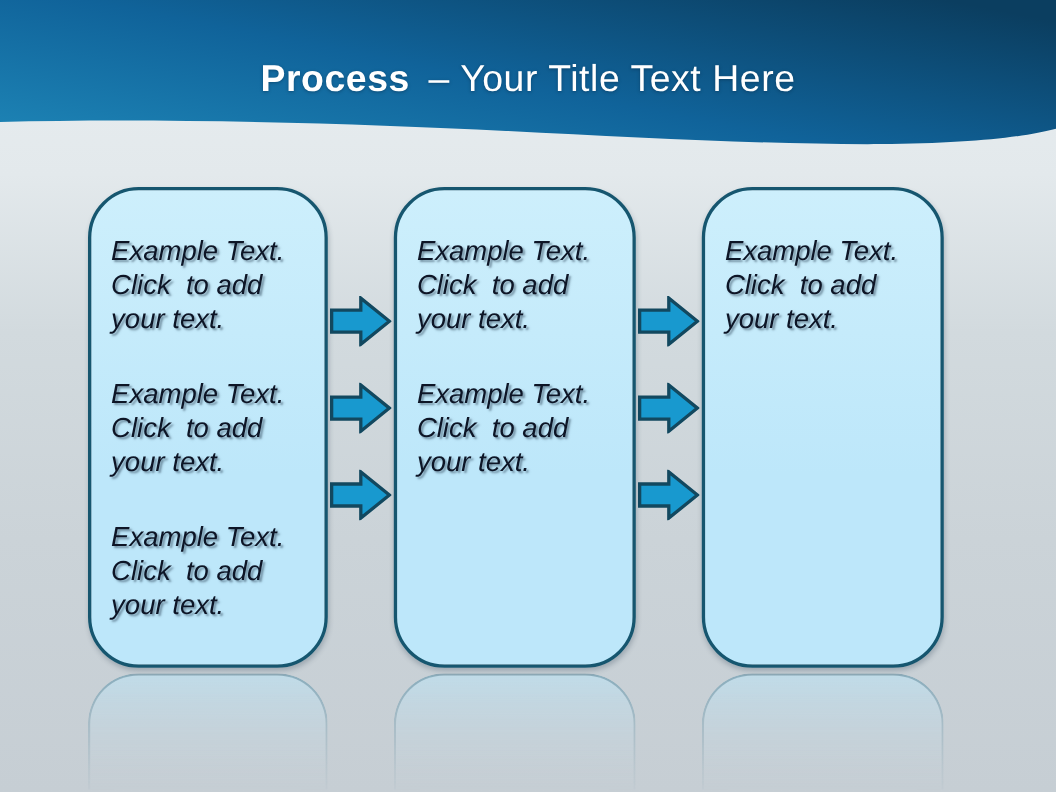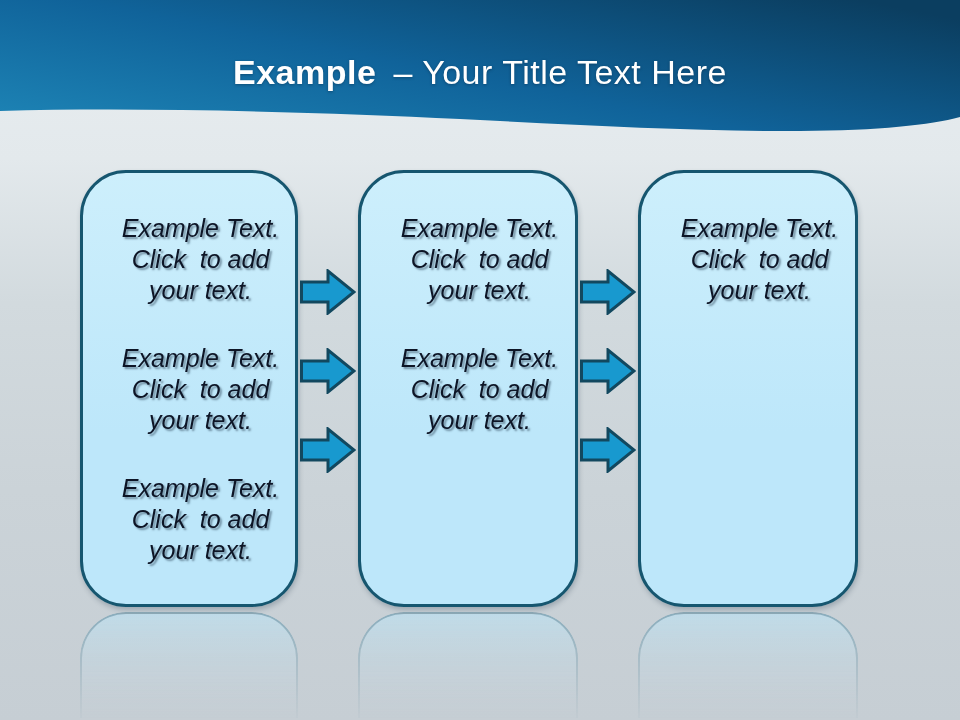--- a/index.html
+++ b/index.html
@@ -18,24 +18,23 @@
   .pbox {
     position:absolute; top:170px; height:437px; box-sizing:border-box;
     border:3px solid var(--box-border); border-radius:46px;
     background:linear-gradient(180deg, var(--box-fill-top) 0%, var(--box-fill) 60%);
     box-shadow:1px 3px 5px rgba(30,50,70,0.25);
   }
   .box-1 { left:80px;  width:218px; }
   .box-2 { left:358px; width:220px; }
   .box-3 { left:638px; width:220px; }
   .box-text {
-    padding:40px 6px 0; text-align:center; font-style:italic;
+    padding:40px 18px 0; text-align:left; font-style:italic;
     font-size:25px; line-height:31px; color:var(--text-color);
     text-shadow:2px 2px 2px rgba(55,80,100,0.6);
-    margin-left:23px;
   }
   .para { margin:0 0 37px 0; }
   .line { display:block; white-space:pre; }
   .flow-arrow { position:absolute; width:56px; height:46px; }
   .flow-arrow polygon { fill:var(--arrow-fill); stroke:var(--arrow-border); stroke-width:3; stroke-linejoin:miter; }
   .col-a { left:300px; } .col-b { left:580px; }
   .row-1 { top:269px; } .row-2 { top:348px; } .row-3 { top:427px; }
   .reflection {
     position:absolute; top:612px; height:106px; box-sizing:border-box;
     border:2px solid rgba(22,86,111,0.55); border-bottom:none;
@@ -58,21 +57,21 @@
       <linearGradient id="hdrGrad" x1="0" y1="0.85" x2="1" y2="0.15">
         <stop offset="0" style="stop-color:var(--header-grad-a)"></stop>
         <stop offset="0.45" style="stop-color:var(--header-grad-mid)"></stop>
         <stop offset="1" style="stop-color:var(--header-grad-b)"></stop>
       </linearGradient>
     </defs>
     <path d="M0,0 L960,0 L960,117 C930,125 880,130.5 800,131 C700,131.5 580,125 460,119 C320,112 140,107 0,111 Z" fill="url(#hdrGrad)"></path>
   </svg>
 
   <div class="slide-title">
-    <span class="bold">Example</span><span>– Your Title Text Here</span>
+    <span class="bold">Process</span><span>– Your Title Text Here</span>
   </div>
 
   <div class="pbox box-1">
     <div class="box-text">
       <p class="para">
         <span class="line">Example Text.</span>
         <span class="line">Click  to add</span>
         <span class="line">your text.</span>
       </p>
       <p class="para">

